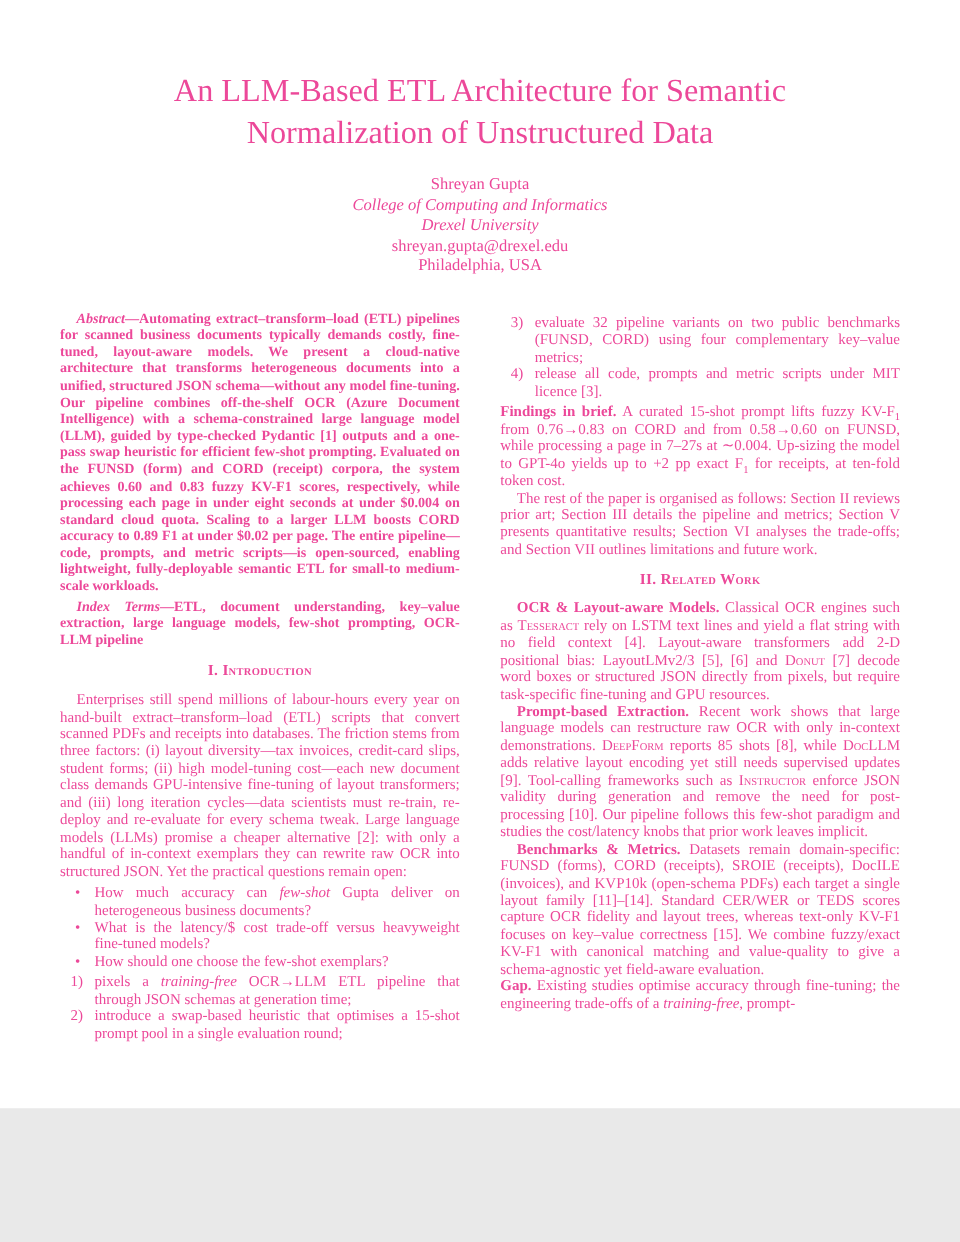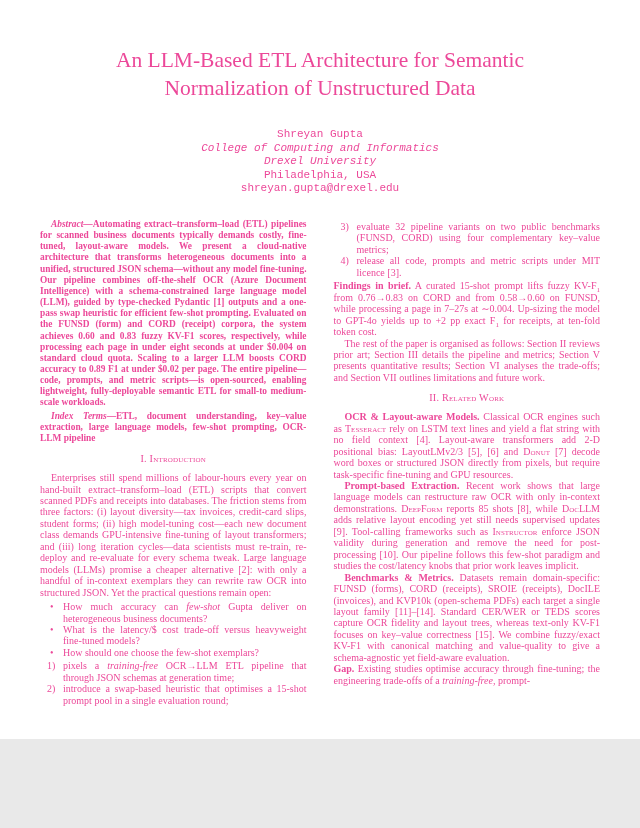--- a/index.html
+++ b/index.html
@@ -6,30 +6,30 @@
   .page{
     width:640px;height:739px;background:#ffffff;color:#ec4899;
     font-family:"Liberation Serif","DejaVu Serif",serif;
     position:relative;overflow:hidden;margin:0 auto;
     -webkit-font-smoothing:antialiased;
   }
   .title{
     margin:0 auto;padding-top:46px;max-width:530px;
     text-align:center;font-size:21.5px;line-height:28px;font-weight:normal;
   }
-  .authors{text-align:center;margin-top:26px;font-size:11px;line-height:13.6px;font-family:Liberation Mono, monospace;}
+  .authors{text-align:center;margin-top:15px;font-size:11px;line-height:13.6px;}
   .authors .it{font-style:italic;}
   .columns{display:flex;gap:27px;padding:0 40px;margin-top:23px;}
   .col{flex:1;min-width:0;}
   p{margin:0;}
   .abs{font-size:9.4px;line-height:11.15px;font-weight:bold;text-align:justify;}
   .bp{font-size:10px;line-height:11.45px;text-align:justify;}
   .indent{text-indent:11px;}
   .sect{
-    text-align:center;font-weight:normal;font-size:10.2px;
+    text-align:center;font-weight:bold;font-size:10.2px;
     margin:9px 0 8px;letter-spacing:.2px;
   }
   .blist{margin:3px 0 2px;}
   .li{position:relative;padding-left:23px;font-size:10px;line-height:11.45px;text-align:justify;}
   .li .marker{position:absolute;left:10px;top:0;}
   .li.num .marker{left:7px;}
   .nlist{margin:2px 0 0;}
   .s-b{font-weight:bold;}
   .s-i{font-style:italic;}
   .s-bi{font-weight:bold;font-style:italic;}
@@ -41,22 +41,22 @@
 <body>
 
 <div class="page">
 
   <h1 class="title">An LLM-Based ETL Architecture for Semantic Normalization of Unstructured Data</h1>
 
   <div class="authors">
     <div>Shreyan Gupta</div>
     <div class="it">College of Computing and Informatics</div>
     <div class="it">Drexel University</div>
+    <div>shreyan.gupta@drexel.edu</div>
     <div>Philadelphia, USA</div>
-    <div>shreyan.gupta@drexel.edu</div>
   </div>
 
   <div class="columns">
 
     <div class="col">
       <p class="abs indent"><span class="s-bi">Abstract</span><span class="s-b">—Automating extract–transform–load (ETL) pipelines for scanned business documents typically demands costly, fine-tuned, layout-aware models. We present a cloud-native architecture that transforms heterogeneous documents into a unified, structured JSON schema—without any model fine-tuning. Our pipeline combines off-the-shelf OCR (Azure Document Intelligence) with a schema-constrained large language model (LLM), guided by type-checked Pydantic [1] outputs and a one-pass swap heuristic for efficient few-shot prompting. Evaluated on the FUNSD (form) and CORD (receipt) corpora, the system achieves 0.60 and 0.83 fuzzy KV-F1 scores, respectively, while processing each page in under eight seconds at under $0.004 on standard cloud quota. Scaling to a larger LLM boosts CORD accuracy to 0.89 F1 at under $0.02 per page. The entire pipeline—code, prompts, and metric scripts—is open-sourced, enabling lightweight, fully-deployable semantic ETL for small-to medium-scale workloads.</span></p>
       <p class="abs indent mt2"><span class="s-bi">Index Terms</span><span class="s-b">—ETL, document understanding, key–value extraction, large language models, few-shot prompting, OCR-LLM pipeline</span></p>
 
       <h2 class="sect"><span>I. </span><span class="s-sc">Introduction</span></h2>
 

